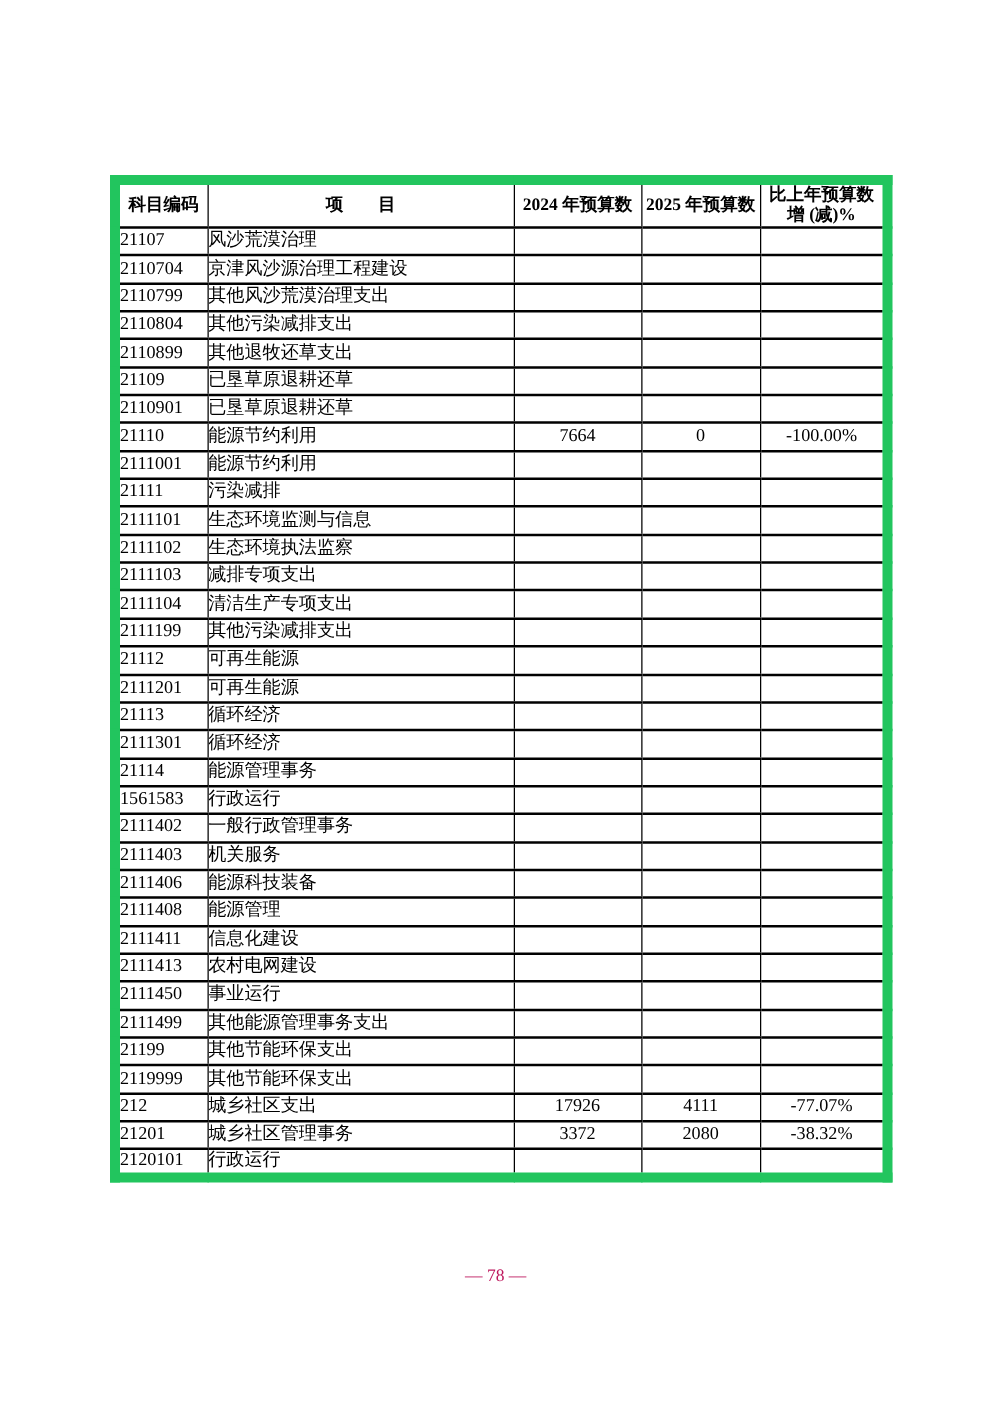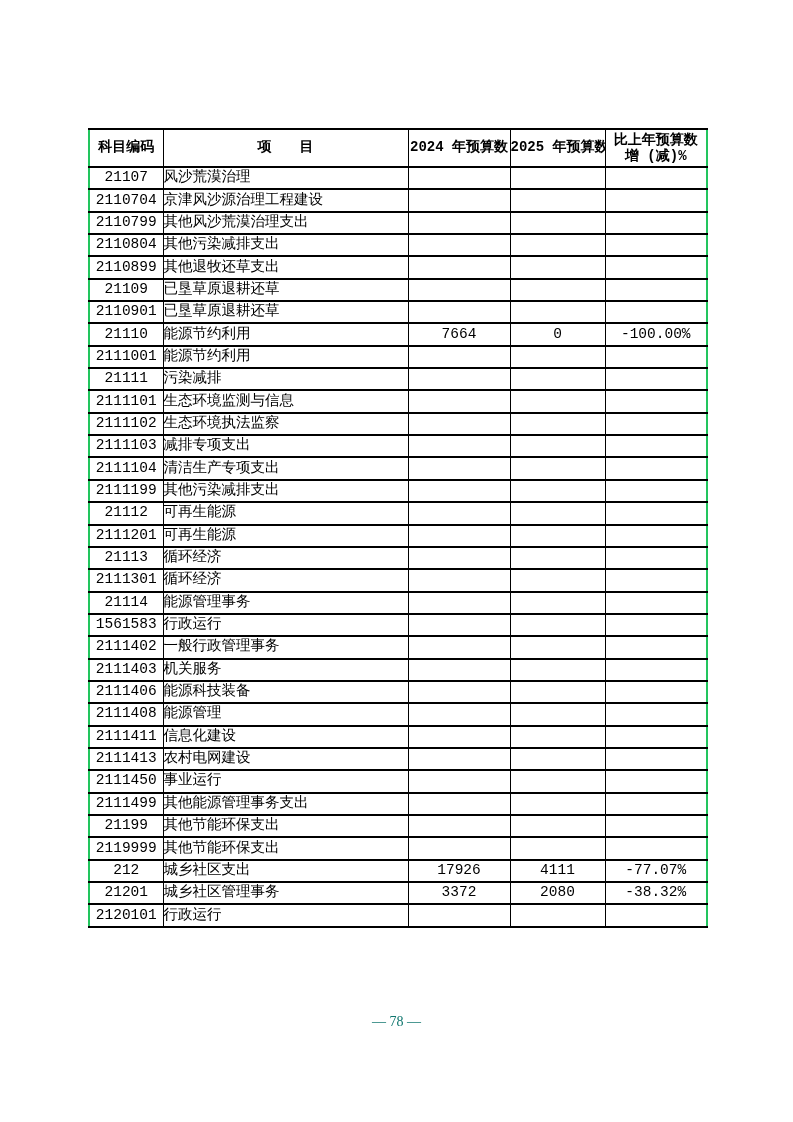--- a/index.html
+++ b/index.html
@@ -9,26 +9,25 @@
     width: 793px;
     height: 1122px;
     background: #ffffff;
     font-family: "Liberation Serif", "DejaVu Serif", serif;
     color: #000000;
     overflow: hidden;
   }
   table.budget {
     position: absolute;
     left: 88px;
-    top: 128px;
+    top: 140px;
     width: 618px;
     border-collapse: collapse;
     table-layout: fixed;
-    border: 2px solid #22c55e;
-    font-family: Liberation Mono, monospace;
+    border: 8px solid #22c55e;
   }
   table.budget th, table.budget td {
     border-left: 1px solid #000;
     border-right: 1px solid #000;
     border-top: 2px solid #000;
     border-bottom: 2px solid #000;
     padding: 0;
     vertical-align: middle;
     font-size: 14.5px;
     line-height: 1.1;
@@ -36,31 +35,31 @@
     overflow: hidden;
   }
   table.budget thead tr { height: 38px; }
   table.budget tbody tr { height: 22.35px; }
   table.budget th {
     font-weight: bold;
     text-align: center;
     font-size: 14px;
   }
   th.hdr-change div { line-height: 16px; }
-  td.cell-code { text-align: center; padding-left: 9px; }
+  td.cell-code { text-align: left; padding-left: 9px; }
   td.cell-item { text-align: left; padding-left: 11px; }
   td.cell-num  { text-align: center; }
   .footer {
     position: absolute;
     top: 1014px;
     left: 0;
     width: 100%;
     text-align: center;
     font-size: 14px;
-    color: #0f766e;
+    color: #be185d;
   }
 </style>
 </head>
 <body>
 
 <div class="page">
 
   <table class="budget">
     <colgroup>
       <col style="width:74px">

